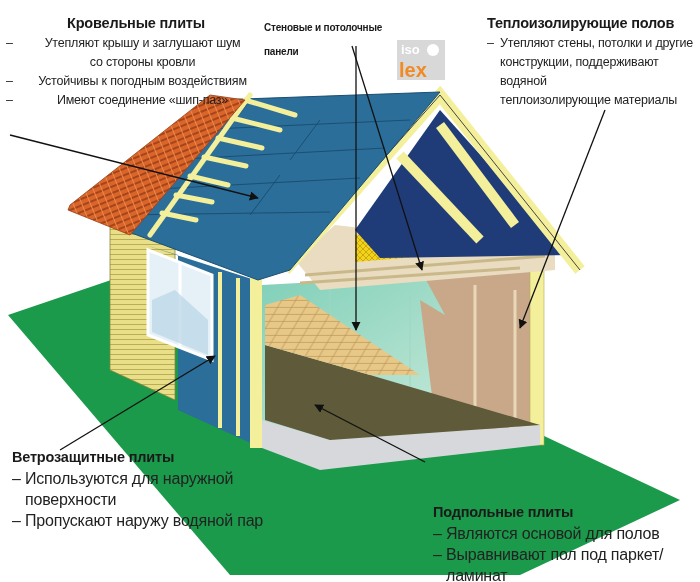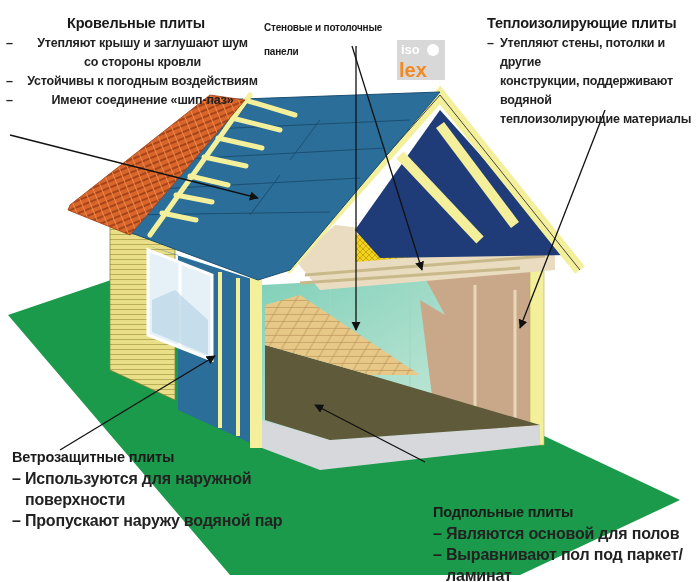--- a/index.html
+++ b/index.html
@@ -1,21 +1,21 @@
 <!DOCTYPE html>
 <html><head>
 <meta charset="utf-8">
 <style>
   html, body { margin: 0; padding: 0; background: #ffffff; }
   body { width: 700px; height: 582px; position: relative; overflow: hidden;
          font-family: "Liberation Sans", "DejaVu Sans", sans-serif; color: #1a1a1a; }
   #scene { position: absolute; left: 0; top: 0; width: 700px; height: 582px; }
   .block { position: absolute; }
   .block h3 { margin: 0; font-size: 14.5px; font-weight: bold; line-height: 18px; letter-spacing: -0.2px; }
-  .block ul { list-style: none; margin: 2px 0 0 0; padding: 0; font-weight: bold; }
+  .block ul { list-style: none; margin: 2px 0 0 0; padding: 0; }
   .block li { font-size: 12.5px; line-height: 19px; position: relative; padding-left: 13px; letter-spacing: -0.2px; color: #222; }
   .block li::before { content: "–"; position: absolute; left: 0; top: 0; }
   .block li .cont { display: block; }
   #roof-block { left: 6px; top: 14px; width: 260px; text-align: center; }
   #walls-block { left: 264px; top: 16px; width: 190px; }
   #walls-block h3 { font-size: 10px; line-height: 24px; }
   #insul-block { left: 487px; top: 14px; width: 210px; }
   #wind-block { left: 12px; top: 448px; width: 300px; }
   #wind-block li, #floor-block li { font-size: 16px; line-height: 21px; }
   #floor-block { left: 433px; top: 459px; width: 260px; margin-top: 44px; }
@@ -148,21 +148,21 @@
     <li>Имеют соединение «шип-паз»</li>
   </ul>
 </div>
 
 <div class="block" id="walls-block">
   <h3>Стеновые и потолочные</h3>
   <h3>панели</h3>
 </div>
 
 <div class="block" id="insul-block">
-  <h3>Теплоизолирующие плиты</h3>
+  <h3>Теплоизолирующие полов</h3>
   <ul>
     <li><span>Утепляют стены, потолки и другие</span><span class="cont">конструкции, поддерживают водяной</span><span class="cont">теплоизолирующие материалы</span></li>
   </ul>
 </div>
 
 <div class="block" id="wind-block">
   <h3>Ветрозащитные плиты</h3>
   <ul>
     <li>Используются для наружной поверхности</li>
     <li>Пропускают наружу водяной пар</li>

